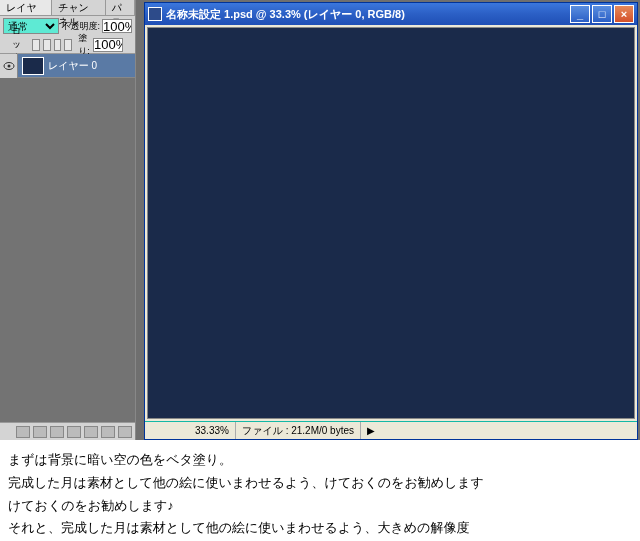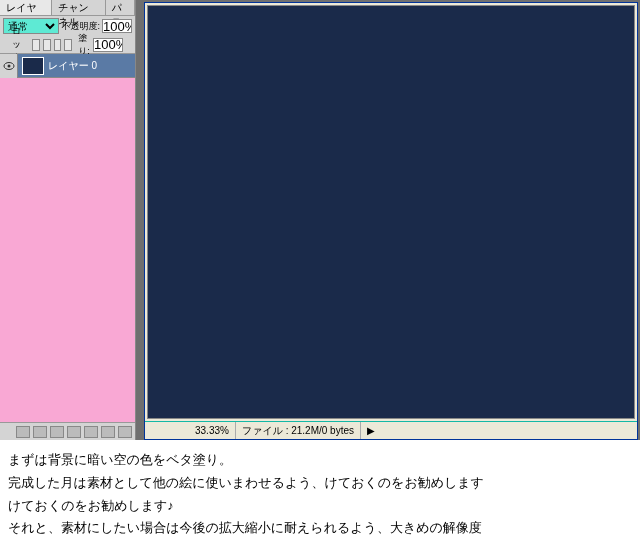--- a/index.html
+++ b/index.html
@@ -9,21 +9,21 @@
   .panel-tabs { display: flex; background: #c8c8c8; height: 16px; border-bottom: 1px solid #999; }
   .panel-tab { padding: 1px 6px; font-size: 10px; border-right: 1px solid #999; background: #d4d4d4; cursor: pointer; }
   .panel-tab.active { background: #e8e8e8; }
   .panel-row1 { display: flex; align-items: center; padding: 2px 3px; height: 20px; gap: 2px; }
   .blend-select { flex: 1; height: 16px; font-size: 10px; background: #5eead4; border: 1px solid #888; }
   .opacity-label { font-size: 9px; }
   .opacity-input { width: 30px; height: 14px; font-size: 13px; text-align: right; border: 1px solid #888; background: #fff; }
   .panel-row2 { display: flex; align-items: center; padding: 2px 12px; height: 18px; gap: 3px; border-bottom: 1px solid #999; }
   .lock-label { font-size: 9px; }
   .lock-icon { width: 12px; height: 12px; border: 1px solid #888; background: #e8e8e8; }
-  .layer-list { flex: 1; background: #f9a8d4; }
+  .layer-list { flex: 1; background: #737373; }
   .layer-item { display: flex; align-items: center; background: #5a7aa5; height: 24px; border-bottom: 1px solid #888; }
   .layer-eye { width: 18px; height: 24px; background: #d4d4d4; border-right: 1px solid #888; display: flex; align-items: center; justify-content: center; }
   .layer-thumb { width: 22px; height: 18px; background: #1a2a4a; border: 1px solid #fff; margin: 0 4px; }
   .layer-name { color: #fff; font-size: 10px; }
   .panel-footer { height: 18px; background: #d4d4d4; border-top: 1px solid #999; display: flex; justify-content: flex-end; align-items: center; padding: 0 3px; gap: 3px; }
   .footer-icon { width: 14px; height: 12px; background: #bbb; border: 1px solid #888; }
   .canvas-area { flex: 1; display: flex; flex-direction: column; background: #6f6f6f; padding: 2px 2px 0 8px; }
   .doc-window { flex: 1; display: flex; flex-direction: column; border: 1px solid #003399; background: #ece9d8; }
   .titlebar { height: 22px; background: linear-gradient(to bottom, #3b77dd 0%, #2b5fc5 50%, #1f4fb5 100%); display: flex; align-items: center; padding: 0 3px; color: #fff; font-size: 11px; }
   .titlebar-icon { width: 14px; height: 14px; margin-right: 4px; background: #2d4b8a; border: 1px solid #fff; }
@@ -83,29 +83,38 @@
       <span class="footer-icon"></span>
       <span class="footer-icon"></span>
       <span class="footer-icon"></span>
       <span class="footer-icon"></span>
       <span class="footer-icon"></span>
     </div>
   </div>
 
   <div class="canvas-area">
     <div class="doc-window">
+      <div class="titlebar">
+        <div class="titlebar-icon"></div>
+        <div class="titlebar-text">名称未設定 1.psd @ 33.3% (レイヤー 0, RGB/8)</div>
+        <div class="win-btns">
+          <div class="win-btn win-min">_</div>
+          <div class="win-btn win-max">□</div>
+          <div class="win-btn win-close">×</div>
+        </div>
+      </div>
       <div class="canvas-content"></div>
       <div class="statusbar">
         <div class="status-seg">33.33%</div>
         <div class="status-seg">ファイル : 21.2M/0 bytes</div>
         <div class="status-seg" style="flex:1;border:none">▶</div>
       </div>
     </div>
   </div>
 </div>
 
 <div class="caption">
   <p>まずは背景に暗い空の色をベタ塗り。</p>
   <p>完成した月は素材として他の絵に使いまわせるよう、けておくのをお勧めします</p>
   <p>けておくのをお勧めします♪</p>
-  <p>それと、素材にしたい場合は今後の拡大縮小に耐えられるよう、大きめの解像度</p>
+  <p>それと、完成した月は素材として他の絵に使いまわせるよう、大きめの解像度</p>
 
 </div>
 
 </body></html>

